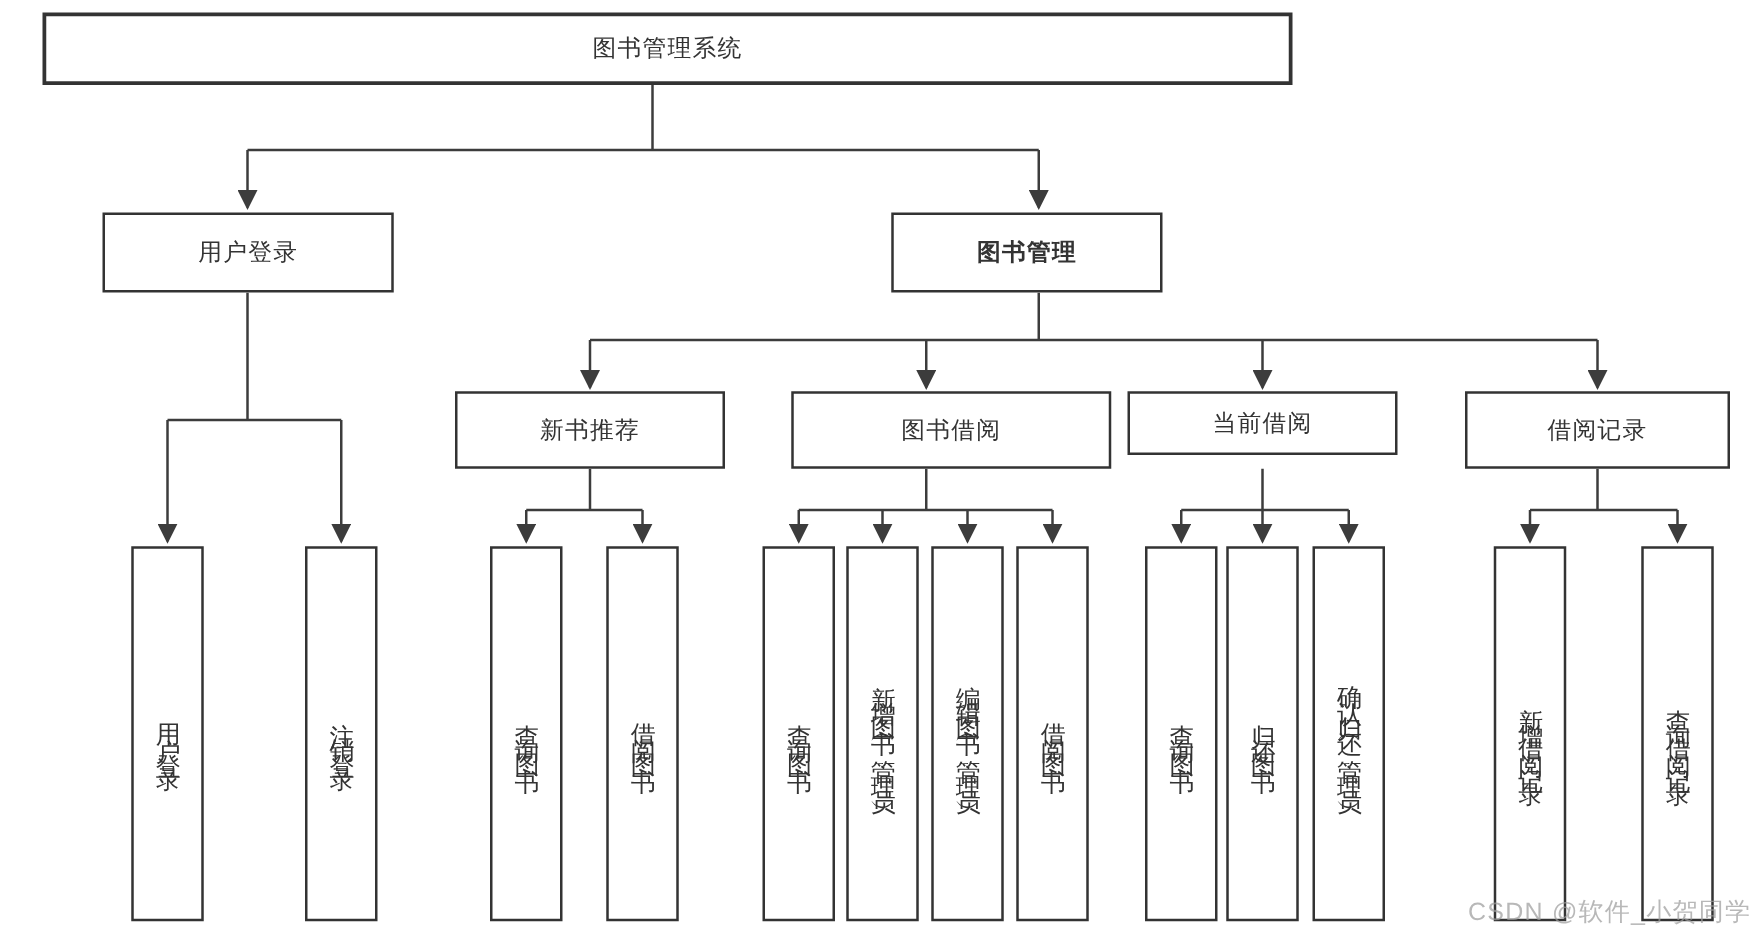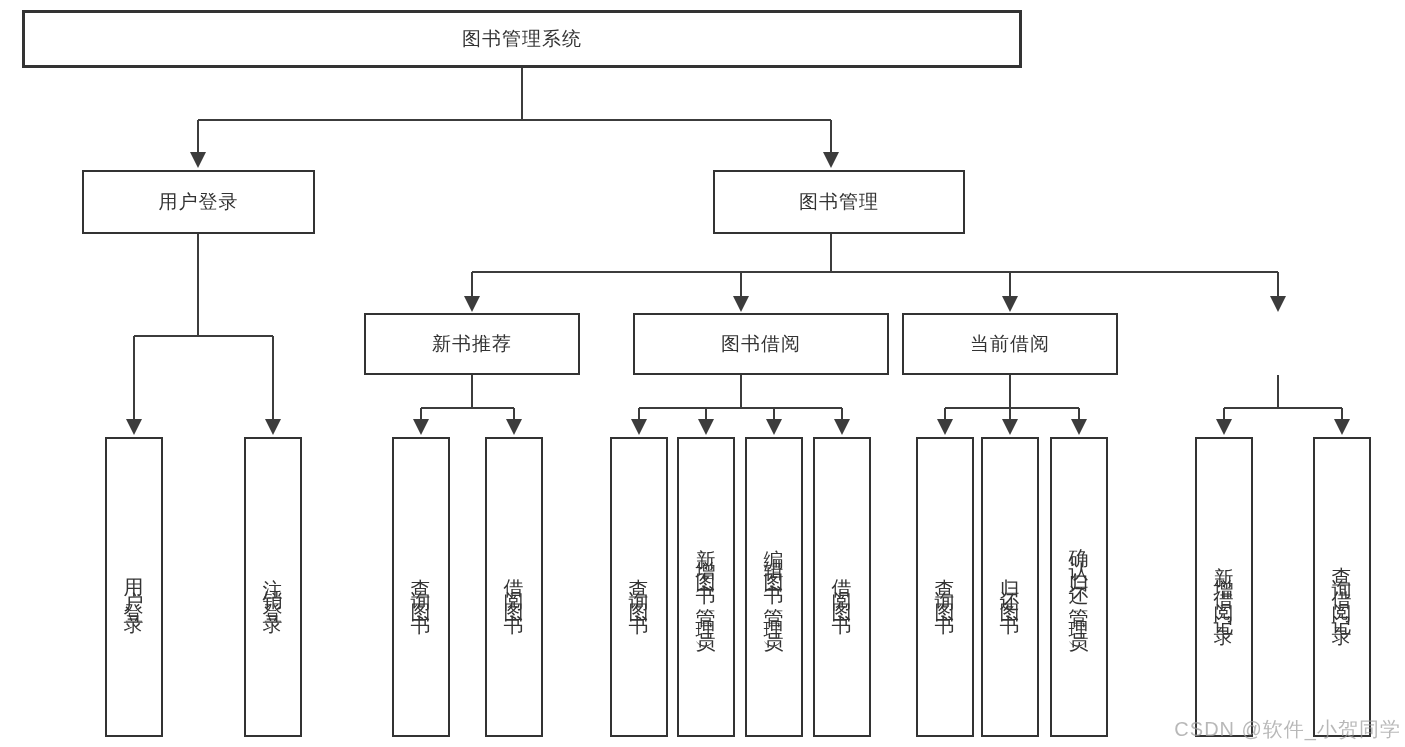--- a/index.html
+++ b/index.html
@@ -92,28 +92,29 @@
       <path d="M1010,408 V433" marker-end="url(#arw)"></path>
       <path d="M1079,408 V433" marker-end="url(#arw)"></path>
 
       <path d="M1278,375 V408"></path>
       <path d="M1224,408 H1342"></path>
       <path d="M1224,408 V433" marker-end="url(#arw)"></path>
       <path d="M1342,408 V433" marker-end="url(#arw)"></path>
     </g>
   </svg>
 
-  <div class="box root hlabel" style="left:22px;top:10px;width:1000px;height:58px;">图书管理系统</div>
+  <div class="box root hlabel" style="left:34px;top:10px;width:1000px;height:58px;">图书管理系统</div>
 
   <div class="box hlabel" style="left:82px;top:170px;width:233px;height:64px;">用户登录</div>
-  <div class="box hlabel" style="left:713px;top:170px;width:252px;height:64px;">图书管理</div>
+  <div class="box hlabel" style="left:713px;top:170px;width:217px;height:64px;font-weight:bold;">图书管理</div>
 
   <div class="box hlabel" style="left:364px;top:313px;width:216px;height:62px;text-align:right;">新书推荐</div>
   <div class="box hlabel" style="left:633px;top:313px;width:256px;height:62px;">图书借阅</div>
-  <div class="box hlabel" style="left:902px;top:313px;width:216px;height:62px;">当前借阅</div>
+  <div class="box hlabel" style="left:902px;top:313px;width:216px;height:51px;">当前借阅</div>
+  <div class="box hlabel" style="left:1172px;top:313px;width:212px;height:62px;">借阅记录</div>
 
   <div class="box leaf" style="left:105px;top:437px;width:58px;height:300px;">用户登录</div>
   <div class="box leaf" style="left:244px;top:437px;width:58px;height:300px;">注销登录</div>
 
   <div class="box leaf" style="left:392px;top:437px;width:58px;height:300px;">查询图书</div>
   <div class="box leaf" style="left:485px;top:437px;width:58px;height:300px;">借阅图书</div>
 
   <div class="box leaf" style="left:610px;top:437px;width:58px;height:300px;">查询图书</div>
   <div class="box leaf" style="left:677px;top:437px;width:58px;height:300px;">新增图书（管理员）</div>
   <div class="box leaf" style="left:745px;top:437px;width:58px;height:300px;">编辑图书（管理员）</div>

